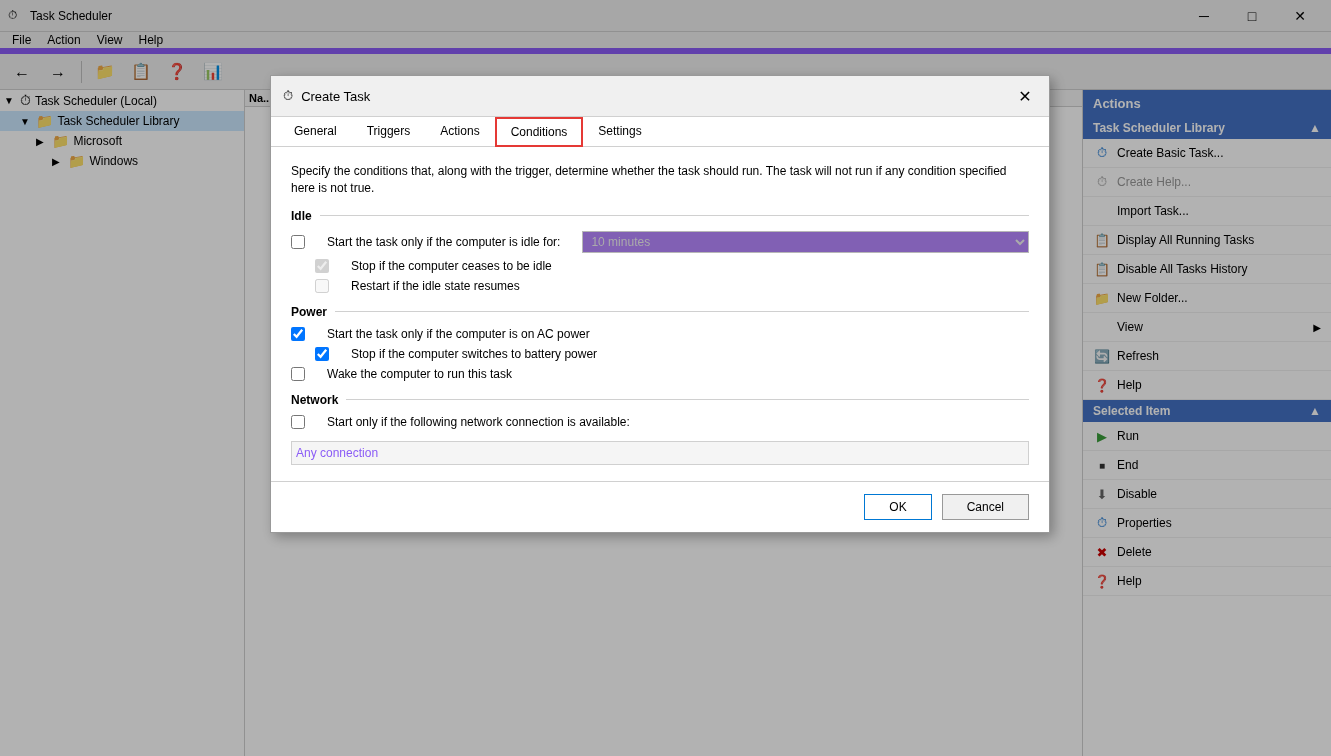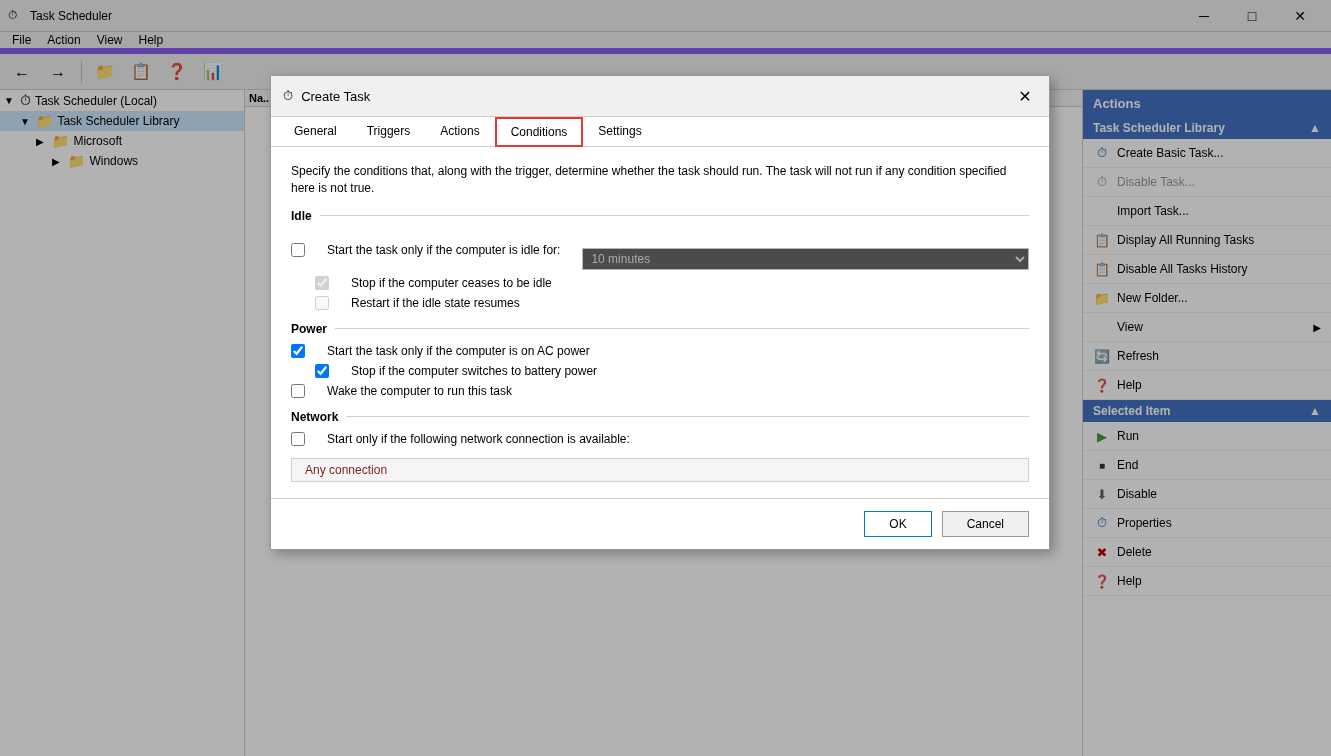--- a/index.html
+++ b/index.html
@@ -240,32 +240,31 @@
     input[type="checkbox"] { width: 14px; height: 14px; cursor: pointer; }
     input[type="checkbox"]:disabled { cursor: default; }
     select.condition-select {
       flex: 1;
       font-size: 12px;
       padding: 2px 4px;
       border: 1px solid #999;
       background: #f5f5f5;
     }
     select.condition-select:disabled {
-      background: #000000;
+      background: #4c1d95;
       color: #888;
-      margin-top: 17px;
     }
 
     .network-input {
       width: 100%;
-      padding: 4px 13px;
+      padding: 4px 4px;
       font-size: 12px;
       border: 1px solid #d0d0d0;
       background: #f5f5f5;
-      color: #7f1d1d;
+      color: #8b5cf6;
       margin-top: 6px;
     }
 
     
     .dialog-footer {
       display: flex;
       justify-content: flex-end;
       gap: 10px;
       padding: 12px 20px;
       border-top: 1px solid #d0d0d0;
@@ -362,21 +361,21 @@
       <span>Task Scheduler Library</span>
       <span>▲</span>
     </div>
 
     <div class="action-item">
       <span class="action-icon icon-blue">⏱</span>
       <span>Create Basic Task...</span>
     </div>
     <div class="action-item disabled">
       <span class="action-icon" style="color:#999">⏱</span>
-      <span>Disable Task...</span>
+      <span>Create Help...</span>
     </div>
     <div class="action-item">
       <span class="action-icon"></span>
       <span>Import Task...</span>
     </div>
     <div class="action-item">
       <span class="action-icon icon-blue">📋</span>
       <span>Display All Running Tasks</span>
     </div>
     <div class="action-item">

